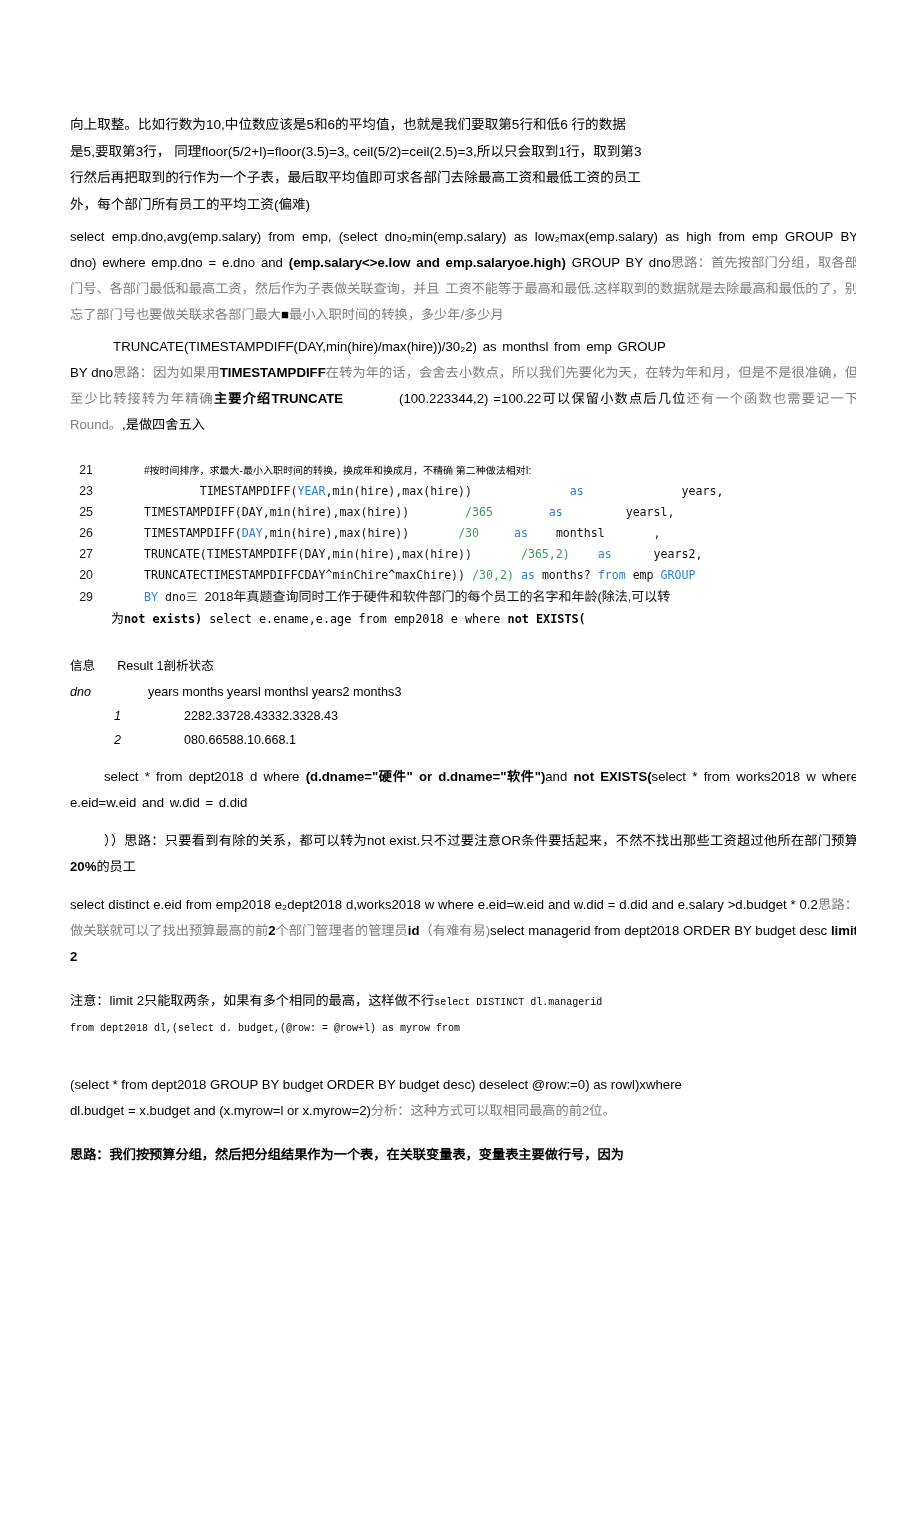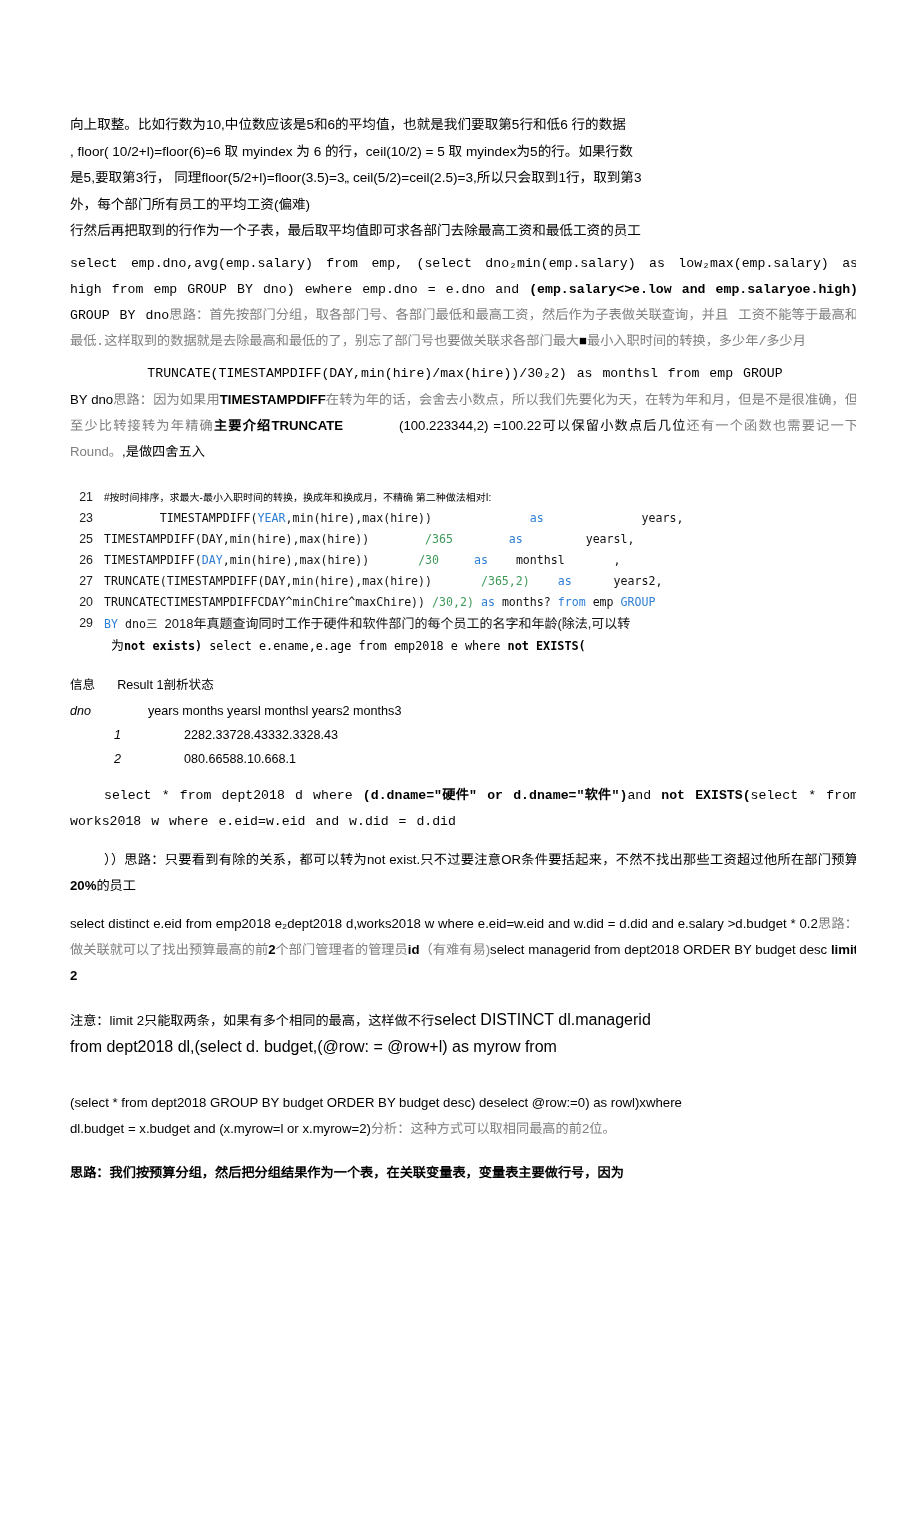--- a/index.html
+++ b/index.html
@@ -60,22 +60,23 @@
   
   .code-wrap {
     position: relative;
     margin-top: 10px;
     font-family: "DejaVu Sans Mono", "Liberation Mono", monospace;
     font-size: 11.6px;
     line-height: 21px;
   }
   .code-row {
     display: flex;
-    align-items: flex-start;
+    align-items: center;
     white-space: pre;
+    gap: 40px;
   }
   .ln {
     display: inline-block;
     width: 34px;
     min-width: 34px;
     text-align: right;
     padding-right: 11px;
     color: #1a1a1a;
     font-family: "Liberation Sans", sans-serif;
     font-size: 12.4px;
@@ -103,21 +104,21 @@
     line-height: 22px;
     margin-left: 41px;
   }
   .code-flow .cjkmix {
     font-family: "Liberation Sans", "DejaVu Sans", sans-serif;
     font-size: 13px;
   }
 
   
   .result {
-    margin-top: 16px;
+    margin-top: 24px;
     font-size: 12.6px;
     line-height: 24px;
   }
   .res-tabs {
     display: flex;
     gap: 22px;
     align-items: baseline;
   }
   .res-tab { white-space: nowrap; }
   .res-table {
@@ -134,50 +135,48 @@
     font-style: italic;
   }
   .c-dno.val { padding-left: 44px; box-sizing: border-box; width: 114px; min-width: 114px;}
   .c-vals { display: inline-block; }
   .res-head-row .c-dno { width: 70px; min-width: 70px; }
   .res-head-row .c-vals { padding-left: 8px; }
   .res-row .c-vals { padding-left: 46px; }
 
   
   .mono {
-    font-family: Liberation Sans, sans-serif;
-    font-size: 16px;
+    font-family: Liberation Mono, monospace;
+    font-size: 10px;
   }
   .sql-line {
     font-size: 13.2px;
     line-height: 26px;
     text-align: justify;
     text-align-last: left;
   }
   .wide {
     word-spacing: 2px;
-    font-family: Liberation Mono, monospace;
   }
   .para-note {
     font-size: 13.2px;
     line-height: 26px;
   }
 </style>
 </head>
 <body>
 
 <div class="page">
   <div class="content">
 
     <div class="top-block blk">
       <div>向上取整。比如行数为10,中位数应该是5和6的平均值，也就是我们要取第5行和低6 行的数据</div>
-      <div>, floor( 10/2+l)=floor(6)=6 取  myindex 为  6 的行，ceil(10/2) = 5 取  myindex为5的行。如果行数</div>
       <div>是5,要取第3行， 同理floor(5/2+l)=floor(3.5)=3„ ceil(5/2)=ceil(2.5)=3,所以只会取到1行，取到第3</div>
+      <div>行然后再把取到的行作为一个子表，最后取平均值即可求各部门去除最高工资和最低工资的员工</div>
       <div>外，每个部门所有员工的平均工资(偏难)</div>
-      <div>行然后再把取到的行作为一个子表，最后取平均值即可求各部门去除最高工资和最低工资的员工</div>
     </div>
 
     <div class="sp-sm"></div>
 
     <div class="p sql-line wide">
       <span>select emp.dno,avg(emp.salary) from emp, (select dno</span><span>₂</span><span>min(emp.salary) as low</span><span>₂</span><span>max(emp.salary) as high from emp GROUP BY dno) ewhere emp.dno = e.dno and </span><span class="b">(emp.salary&lt;&gt;e.low and emp.salaryoe.high)</span><span> GROUP BY dno</span><span class="gray">思路：首先按部门分组，取各部门号、各部门最低和最高工资，然后作为子表做关联查询，并且 工资不能等于最高和最低.这样取到的数据就是去除最高和最低的了，别忘了部门号也要做关联求各部门最大</span><span>■</span><span class="gray">最小入职时间的转换，多少年/多少月</span>
     </div>
 
     <div class="sp-sm"></div>
 

